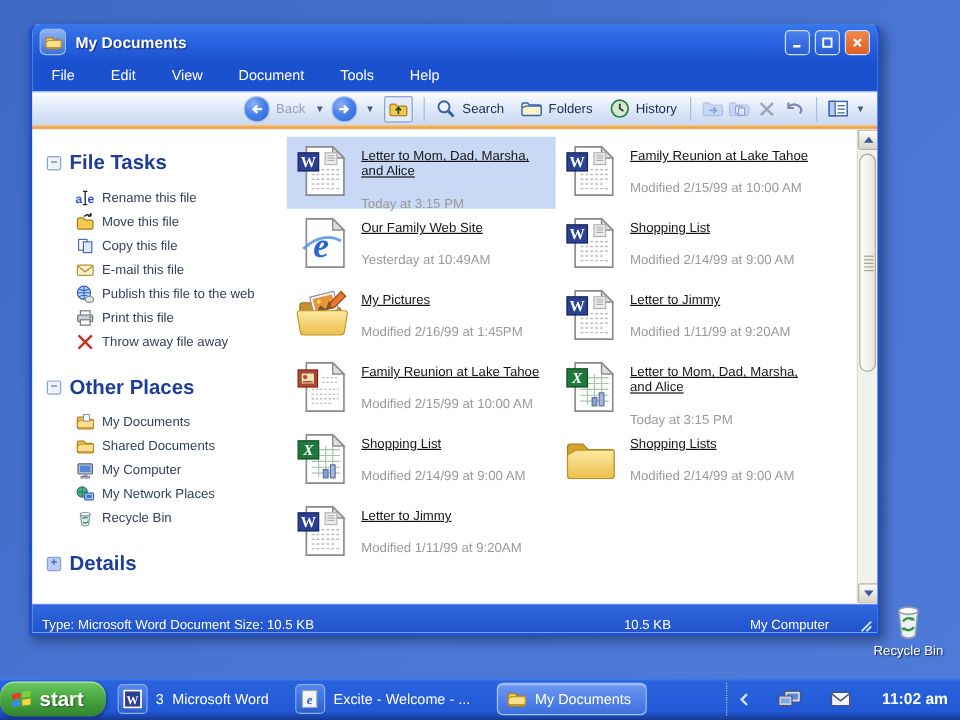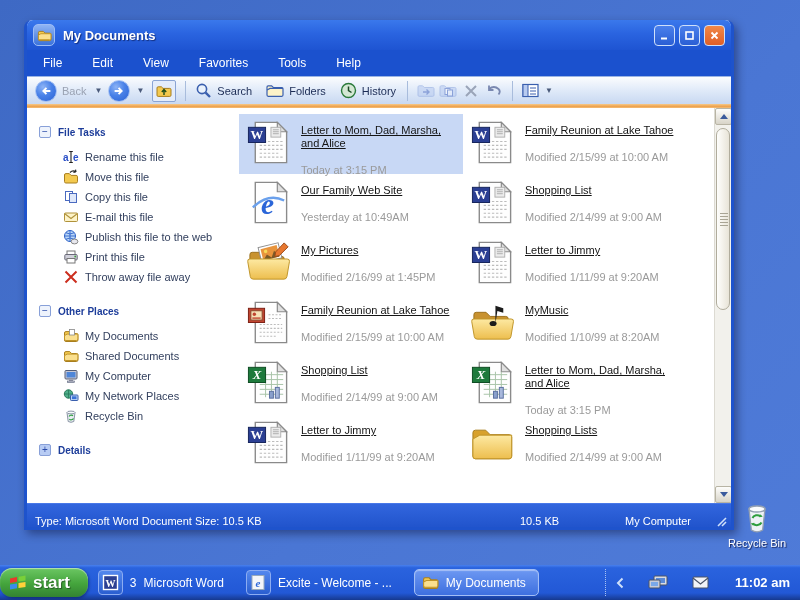--- a/index.html
+++ b/index.html
@@ -23,21 +23,21 @@
   .tb-btn { width:21px; height:21px; border-radius:4px; border:1px solid #cfe0fa; margin-left:4px;
     color:#fff; font-size:11px; font-weight:bold; display:flex; align-items:center; justify-content:center;
     background:linear-gradient(180deg,#4a80ec,#2a5ed4); line-height:1; }
   .tb-btn.close { background:linear-gradient(180deg,#f08848,#e05f28); }
 
   .menubar { height:26px; flex:0 0 26px; background:#1b51ce; display:flex; align-items:center;
     padding-left:16px; gap:30px; }
   .menu-item { color:#fff; font-size:12px; cursor:default; }
 
   .toolbar { height:28px; flex:0 0 28px; background:linear-gradient(180deg,#fbfcfe 0%,#dde8f8 55%,#c8d8f2 100%);
-    display:flex; align-items:center; padding:4px 8px; gap:4px; border-top:1px solid #9ab4e4; }
+    display:flex; align-items:center; padding:4px 8px; gap:4px; border-top:1px solid #9ab4e4;justify-content:flex-end; }
   .toolbar .lbl { font-size:11px; color:#1c2c55; margin:0 2px 0 1px; }
   .toolbar .lbl.dis { color:#9aa2b2; }
   .nav-circle { width:22px; height:22px; border-radius:50%; border:1px solid #a6c2f4; flex:0 0 22px;
     background:radial-gradient(circle at 35% 30%,#8db4f6 0%,#4a82e8 45%,#2a62d4 100%);
     display:flex; align-items:center; justify-content:center; }
   .chev { font-size:8px; color:#4a5a7a; margin:0 2px; }
   .tsep { width:1px; height:20px; background:#a8bcdc; margin:0 5px; flex:0 0 1px; }
   .up-btn { width:24px; height:22px; border:1px solid #8aa4d4; border-radius:2px; background:#e4ecfa;
     display:flex; align-items:center; justify-content:center; margin-left:2px; }
   .ti { flex:0 0 auto; }
@@ -48,21 +48,21 @@
 
   .content { flex:1; position:relative; background:#fff; overflow:hidden; }
 
   
   .sidebar { position:absolute; left:0; top:0; bottom:0; width:212px; padding:18px 0 0 12px; }
   .sec { margin-bottom:18px; }
   .sec-head { display:flex; align-items:center; gap:7px; }
   .expander { width:12px; height:12px; border:1px solid #88a0d8; background:#eef3fc; color:#2a4aa8;
     font-size:10px; line-height:10px; text-align:center; border-radius:2px; }
   .expander.plus { background:#b8ccf4; }
-  .sec-title { font-size:10px; font-weight:bold; color:#1d3d9a; }
+  .sec-title { font-size:17px; font-weight:bold; color:#1d3d9a; }
   .sec-items { margin:9px 0 0 24px; }
   .s-item { display:flex; align-items:center; gap:6px; height:20px; font-size:11px; color:#33405e; cursor:pointer; }
   .s-item svg { flex:0 0 16px; }
 
   
   .filegrid { position:absolute; left:212px; top:6px; display:grid;
     grid-template-columns:224px 224px; grid-template-rows:repeat(6,60px); grid-auto-flow:column; }
   .file-item { display:flex; align-items:flex-start; padding:5px 6px; cursor:pointer; }
   .file-item.selected { background:#c8d8f5; }
   .fic { width:47px; height:47px; flex:0 0 47px; }
@@ -218,21 +218,21 @@
           <svg width="9" height="9" viewBox="0 0 9 9">
             <path d="M1.5 1.5 L7.5 7.5 M7.5 1.5 L1.5 7.5" stroke="#fff" stroke-width="1.8"></path>
           </svg>
         </div>
     </div>
 
     <div class="menubar">
       <span class="menu-item">File</span>
       <span class="menu-item">Edit</span>
       <span class="menu-item">View</span>
-      <span class="menu-item">Favorites</span>
+      <span class="menu-item">Document</span>
       <span class="menu-item">Tools</span>
       <span class="menu-item">Help</span>
     </div>
 
     <div class="toolbar">
       <div class="nav-circle">
         <svg width="14" height="14" viewBox="0 0 16 16">
             <path d="M13 8 H5 M8.5 4.5 L5 8 l3.5 3.5" stroke="#fff" stroke-width="2.2" fill="none"></path>
           </svg>
       </div>
@@ -487,29 +487,20 @@
           <div class="fmeta">Modified 2/14/99 at 9:00 AM</div>
             </div>
         </div>
         <div class="file-item">
           <svg class="fic">
               <use href="#sym-word"></use>
             </svg>
           <div class="ftxt">
               <div class="fname">Letter to Jimmy</div>
           <div class="fmeta">Modified 1/11/99 at 9:20AM</div>
-            </div>
-        </div>
-        <div class="file-item">
-          <svg class="fic">
-              <use href="#sym-folder-music"></use>
-            </svg>
-          <div class="ftxt">
-              <div class="fname">MyMusic</div>
-          <div class="fmeta">Modified 1/10/99 at 8:20AM</div>
             </div>
         </div>
         <div class="file-item">
           <svg class="fic">
               <use href="#sym-excel"></use>
             </svg>
           <div class="ftxt">
               <div class="fname">Letter to Mom, Dad, Marsha, and Alice</div>
           <div class="fmeta">Today at 3:15 PM</div>
             </div>

